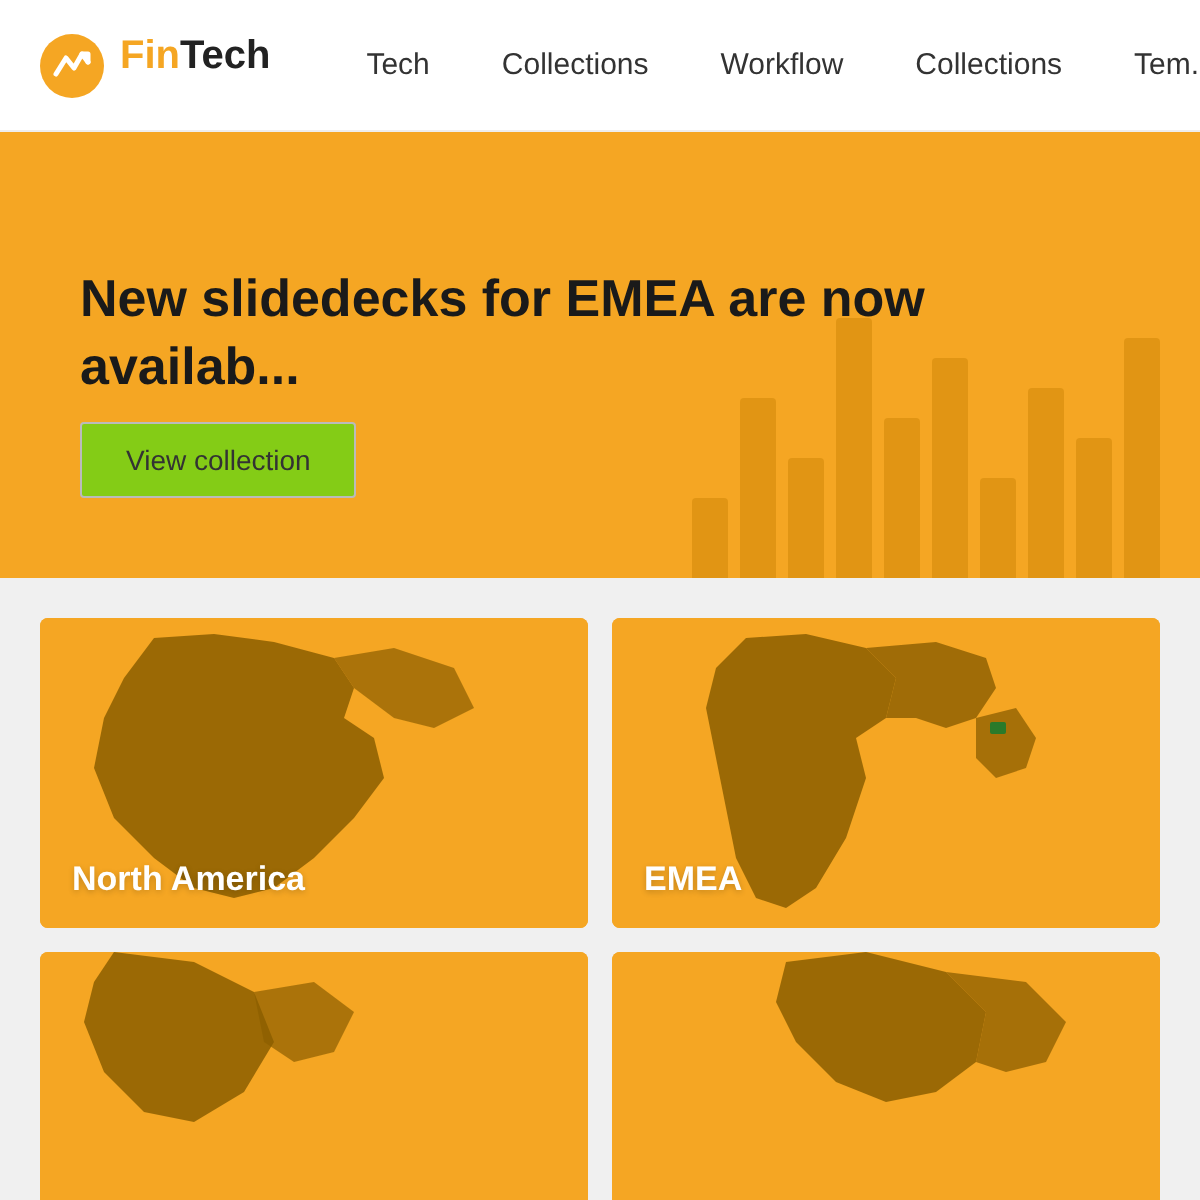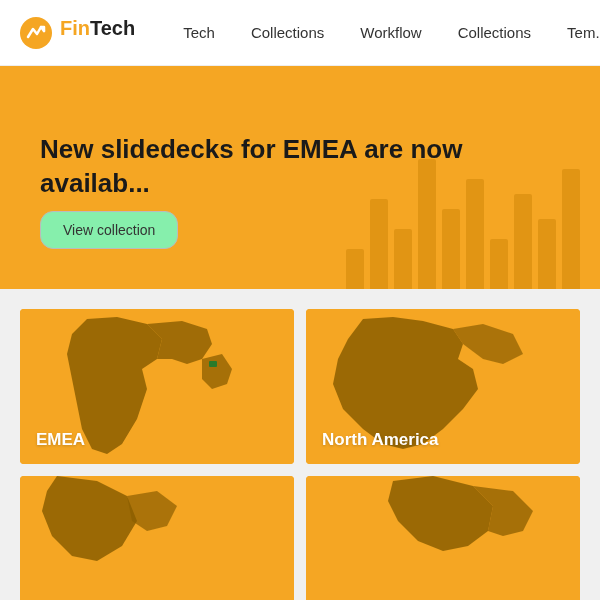--- a/index.html
+++ b/index.html
@@ -83,28 +83,28 @@
     }
     .hero p {
       font-size: 15px;
       color: #3a2200;
       margin-bottom: 24px;
       position: relative;
       z-index: 1;
     }
     .hero-btn {
       display: inline-block;
-      background: #86efac;
+      background: #84cc16;
       border: 1.5px solid #bbb;
       color: #333;
       padding: 10px 22px;
       font-size: 14px;
       font-weight: 500;
       cursor: pointer;
-      border-radius: 13px;
+      border-radius: 2px;
       position: relative;
       z-index: 1;
     }
 
     
     .cards-grid {
       display: grid;
       grid-template-columns: 1fr 1fr;
       gap: 12px;
       padding: 20px 20px 0 20px;
@@ -174,42 +174,42 @@
   <h1>New slidedecks for EMEA are now availab...</h1>
   <button class="hero-btn">View collection</button>
 </section>
 
 <div class="cards-grid">
 
   <div class="card">
     <svg class="map-svg" viewBox="0 0 280 155" preserveAspectRatio="xMidYMid slice">
       <rect width="280" height="155" fill="#f5a623"></rect>
 
+      <path d="M 60 10 L 90 8 L 120 12 L 150 20 L 160 35 L 155 50 L 170 60 L 175 80 L 160 100 L 140 120 L 120 135 L 100 140 L 80 135 L 60 120 L 40 100 L 30 75 L 35 50 L 45 30 Z" fill="#8B5E00" opacity="0.85"></path>
+      <path d="M 150 20 L 180 15 L 210 25 L 220 45 L 200 55 L 180 50 L 160 35 Z" fill="#8B5E00" opacity="0.7"></path>
+    </svg>
+    <span class="card-label">North America</span>
+  </div>
+
+  <div class="card">
+    <svg class="map-svg" viewBox="0 0 280 155" preserveAspectRatio="xMidYMid slice">
+      <rect width="280" height="155" fill="#f5a623"></rect>
+
       <path d="M 70 10 L 100 8 L 130 15 L 145 30 L 140 50 L 125 60 L 130 80 L 120 110 L 105 135 L 90 145 L 75 140 L 65 120 L 60 95 L 55 70 L 50 45 L 55 25 Z" fill="#8B5E00" opacity="0.85"></path>
       <path d="M 130 15 L 165 12 L 190 20 L 195 35 L 185 50 L 170 55 L 155 50 L 140 50 L 145 30 Z" fill="#8B5E00" opacity="0.8"></path>
       <path d="M 185 50 L 205 45 L 215 60 L 210 75 L 195 80 L 185 70 L 185 55 Z" fill="#8B5E00" opacity="0.75"></path>
 
       <rect x="192" y="52" width="8" height="6" fill="#2a7a2a" rx="1"></rect>
     </svg>
     <span class="card-label">EMEA</span>
   </div>
 
   <div class="card">
     <svg class="map-svg" viewBox="0 0 280 155" preserveAspectRatio="xMidYMid slice">
       <rect width="280" height="155" fill="#f5a623"></rect>
-
-      <path d="M 60 10 L 90 8 L 120 12 L 150 20 L 160 35 L 155 50 L 170 60 L 175 80 L 160 100 L 140 120 L 120 135 L 100 140 L 80 135 L 60 120 L 40 100 L 30 75 L 35 50 L 45 30 Z" fill="#8B5E00" opacity="0.85"></path>
-      <path d="M 150 20 L 180 15 L 210 25 L 220 45 L 200 55 L 180 50 L 160 35 Z" fill="#8B5E00" opacity="0.7"></path>
-    </svg>
-    <span class="card-label">North America</span>
-  </div>
-
-  <div class="card">
-    <svg class="map-svg" viewBox="0 0 280 155" preserveAspectRatio="xMidYMid slice">
-      <rect width="280" height="155" fill="#f5a623"></rect>
       <path d="M 40 0 L 80 5 L 110 20 L 120 45 L 105 70 L 80 85 L 55 80 L 35 60 L 25 35 L 30 15 Z" fill="#8B5E00" opacity="0.85"></path>
       <path d="M 110 20 L 140 15 L 160 30 L 150 50 L 130 55 L 115 45 Z" fill="#8B5E00" opacity="0.7"></path>
     </svg>
     <span class="card-label"></span>
   </div>
 
   <div class="card">
     <svg class="map-svg" viewBox="0 0 280 155" preserveAspectRatio="xMidYMid slice">
       <rect width="280" height="155" fill="#f5a623"></rect>
       <path d="M 90 5 L 130 0 L 170 10 L 190 30 L 185 55 L 165 70 L 140 75 L 115 65 L 95 45 L 85 25 Z" fill="#8B5E00" opacity="0.85"></path>

